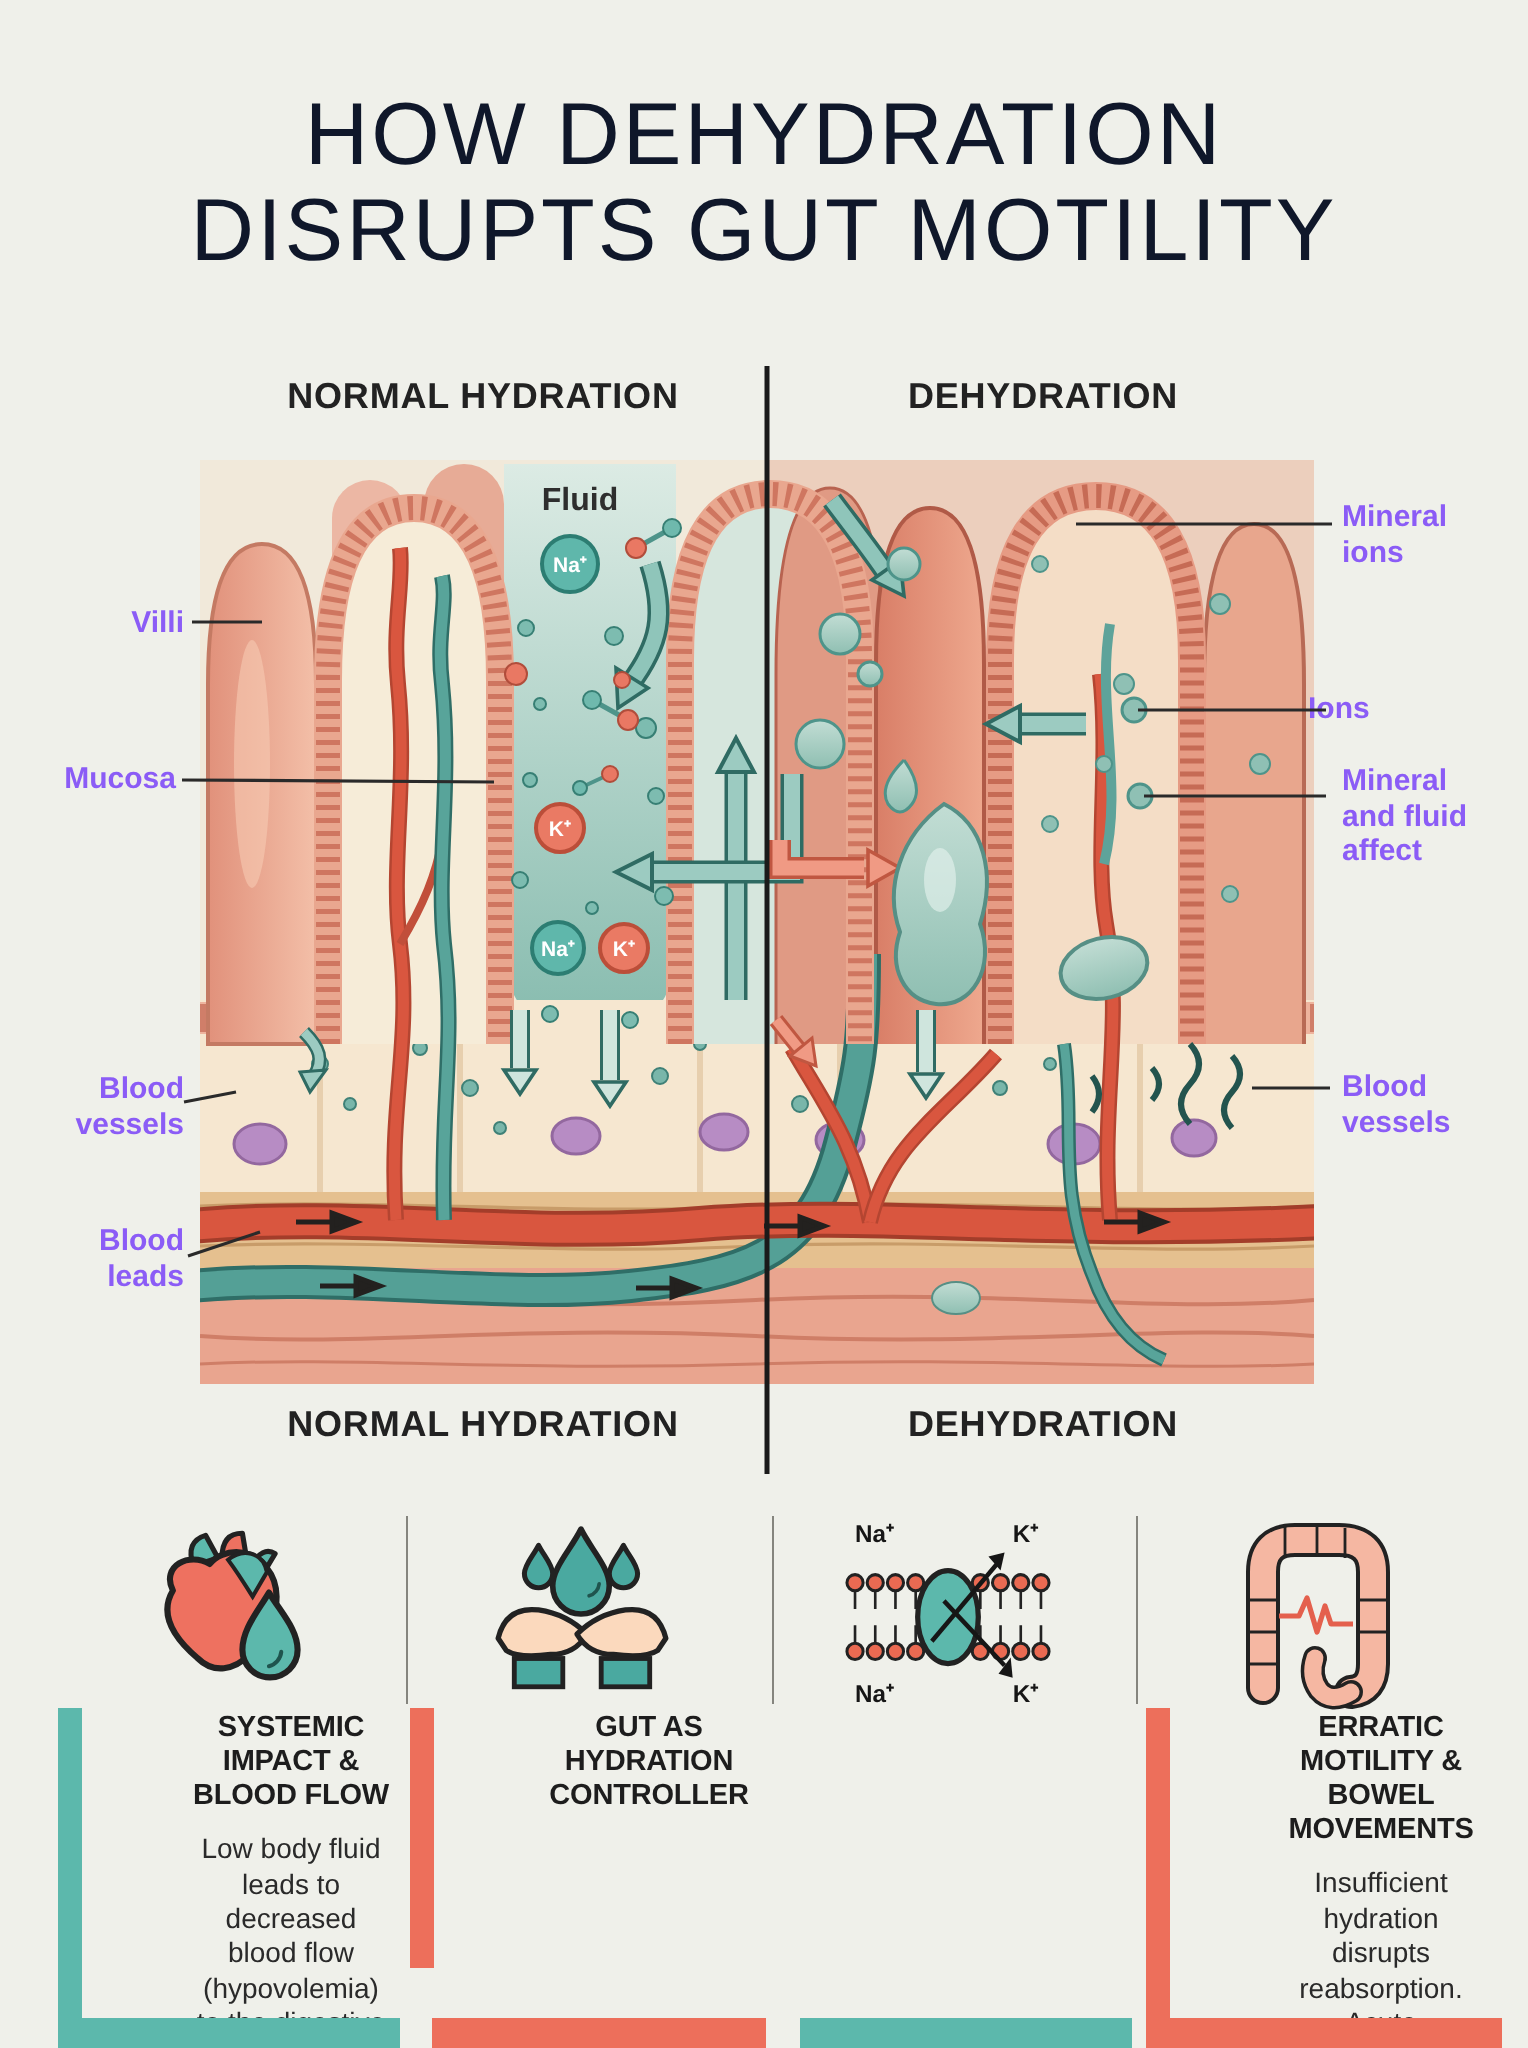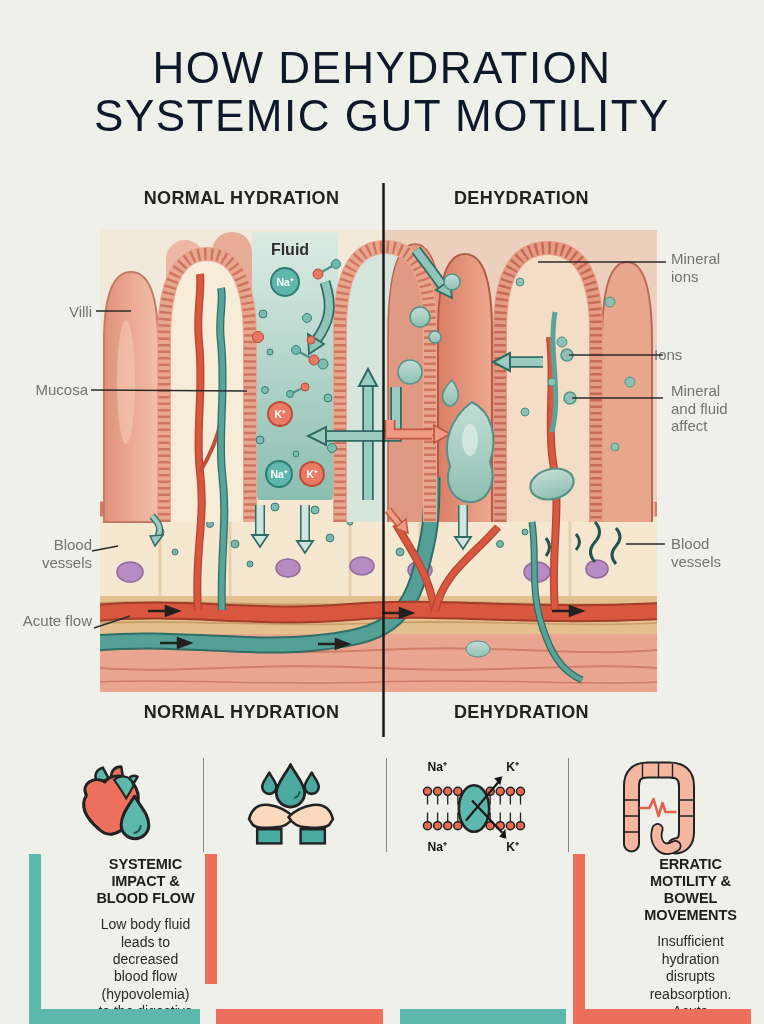--- a/index.html
+++ b/index.html
@@ -7,21 +7,21 @@
   .poster{position:relative;width:764px;height:1024px;background:#eff0ea;overflow:hidden;margin:0 auto;}
   .title{position:absolute;top:44px;left:0;width:764px;text-align:center;color:#0f172a;
          font-size:44px;font-weight:500;letter-spacing:1.5px;line-height:1.1;}
   .panel-header{position:absolute;font-size:18px;font-weight:700;color:#222;text-align:center;letter-spacing:.4px;}
   .ph-tl{top:188px;left:100px;width:283px;}
   .ph-tr{top:188px;left:383px;width:277px;}
   .ph-bl{top:702px;left:100px;width:283px;}
   .ph-br{top:702px;left:383px;width:277px;}
   .illus{position:absolute;left:100px;top:222px;width:557px;height:470px;}
   .overlay{position:absolute;left:0;top:0;width:764px;height:1024px;pointer-events:none;}
-  .dlabel{position:absolute;font-size:15px;color:#737373;line-height:1.18;}
+  .dlabel{position:absolute;font-size:15px;color:#8b5cf6;line-height:1.18;font-weight:bold;}
   .dl-right{text-align:right;}
   .lab-villi{top:303px;left:18px;width:74px;}
   .lab-mucosa{top:381px;left:8px;width:80px;}
   .lab-bvl{top:536px;left:18px;width:74px;}
   .lab-bflow{top:612px;left:18px;width:74px;}
   .lab-mions{top:250px;left:671px;width:70px;}
   .lab-ions{top:346px;left:654px;width:70px;}
   .lab-mfb{top:382px;left:671px;width:64px;}
   .lab-bvr{top:535px;left:671px;width:70px;}
   .card{position:absolute;top:756px;}
@@ -35,21 +35,21 @@
   .card-body{font-size:14px;color:#2a2a2a;line-height:1.24;margin-top:9px;}
   .col-divider{position:absolute;top:758px;width:1px;height:94px;background:#85857e;}
   .footer-bar{position:absolute;top:1009px;height:15px;}
 </style>
 </head>
 <body>
 <div class="poster">
 
   <div class="title">
     <div>HOW DEHYDRATION</div>
-    <div>SYSTEMIC GUT MOTILITY</div>
+    <div>DISRUPTS GUT MOTILITY</div>
   </div>
 
   <div class="panel-header ph-tl">NORMAL HYDRATION</div>
   <div class="panel-header ph-tr">DEHYDRATION</div>
   <div class="panel-header ph-bl">NORMAL HYDRATION</div>
   <div class="panel-header ph-br">DEHYDRATION</div>
 
   <svg class="illus" viewBox="0 0 557 470">
     <defs>
       <linearGradient id="gf" x1="0" y1="0" x2="0" y2="1">
@@ -274,21 +274,21 @@
       <path d="M495,300 q9,10 0,20 q-9,10 0,20"></path>
       <path d="M516,306 q8,9 0,18 q-8,9 0,18"></path>
       <path d="M476,312 q7,8 0,16"></path>
       <path d="M446,316 q7,9 0,18"></path>
     </g>
   </svg>
 
   <div class="dlabel dl-right lab-villi">Villi</div>
   <div class="dlabel dl-right lab-mucosa">Mucosa</div>
   <div class="dlabel dl-right lab-bvl">Blood vessels</div>
-  <div class="dlabel dl-right lab-bflow">Acute flow</div>
+  <div class="dlabel dl-right lab-bflow">Blood leads</div>
   <div class="dlabel lab-mions">Mineral ions</div>
   <div class="dlabel lab-ions">Ions</div>
   <div class="dlabel lab-mfb">Mineral and fluid affect</div>
   <div class="dlabel lab-bvr">Blood vessels</div>
 
   <svg class="overlay" viewBox="0 0 764 1024">
     <line x1="383.5" y1="183" x2="383.5" y2="737" stroke="#1a1a1a" stroke-width="2.5"></line>
     <g stroke="#2a2a2a" stroke-width="1.6">
       <line x1="96" y1="311" x2="131" y2="311"></line>
       <line x1="91" y1="390" x2="247" y2="391"></line>
@@ -335,20 +335,21 @@
         <path d="M68,12 C70.5,17 75,21.5 75,26 a7,7 0 0 1 -14,0 C61,21.5 65.5,17 68,12 Z" fill="#4aa9a0" stroke="#222" stroke-width="2.5" stroke-linejoin="round"></path>
         <path d="M6,58 Q10,42 26,44 Q40,46 50,56 Q44,66 32,66 Q16,68 10,64 Z" fill="#fbd9bd" stroke="#222" stroke-width="2.6" stroke-linejoin="round"></path>
         <path d="M89,58 Q85,42 69,44 Q55,46 45,56 Q51,66 63,66 Q79,68 85,64 Z" fill="#fbd9bd" stroke="#222" stroke-width="2.6" stroke-linejoin="round"></path>
         <rect x="14" y="68" width="24" height="14" fill="#4aa9a0" stroke="#222" stroke-width="2.4"></rect>
         <rect x="57" y="68" width="24" height="14" fill="#4aa9a0" stroke="#222" stroke-width="2.4"></rect>
       </svg>
     </div>
     <div class="content">
       <div class="accent-bar coral-bg"></div>
       <div class="texts">
+        <div class="card-title">GUT AS HYDRATION CONTROLLER</div>
       </div>
     </div>
   </div>
 
   <div class="card" style="left:389px;width:170px">
     <div class="icon-area">
       <svg width="126" height="96" viewBox="0 0 120 95">
         <g font-family="Liberation Sans, sans-serif" font-size="12" font-weight="bold" fill="#161616">
           <text x="14" y="13">Na⁺</text>
           <text x="92" y="13">K⁺</text>

